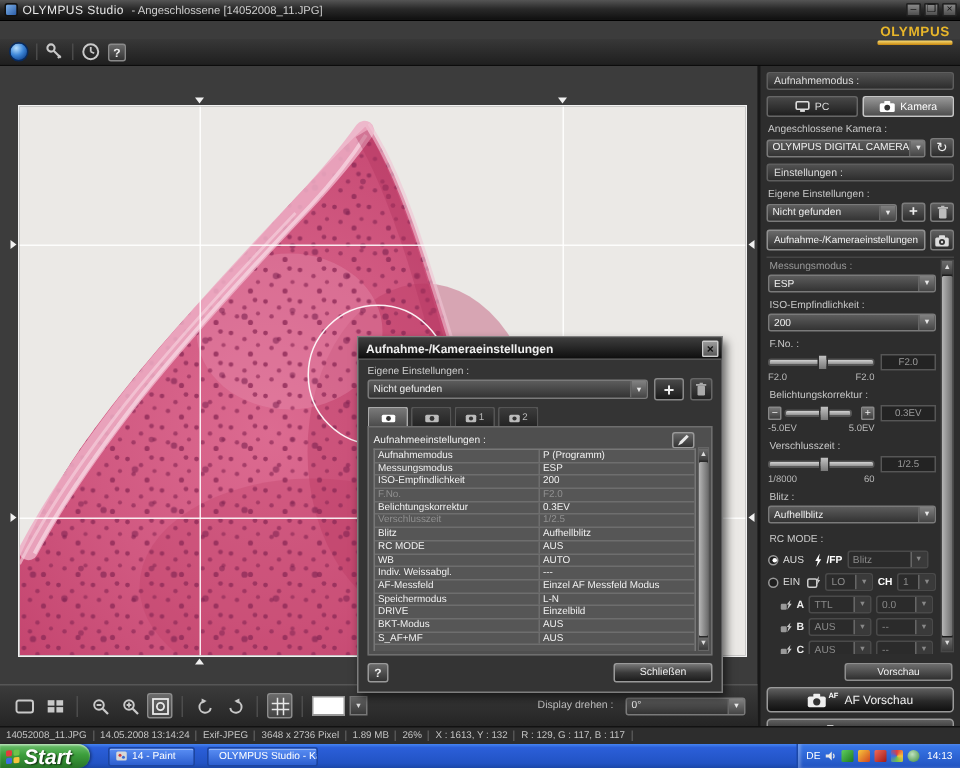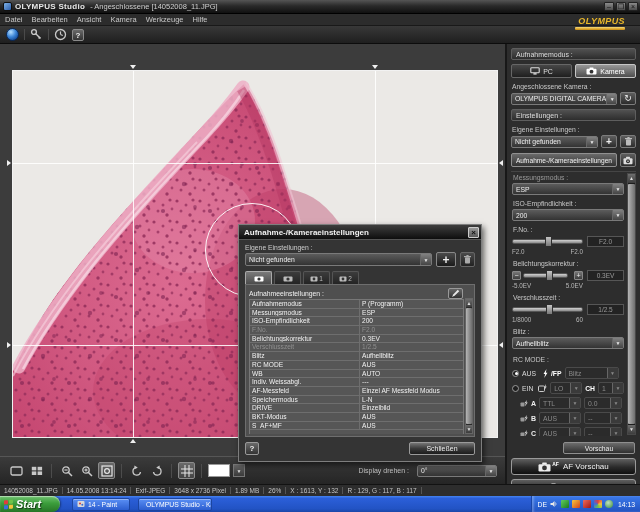--- a/index.html
+++ b/index.html
@@ -5,33 +5,33 @@
   * { margin:0; padding:0; box-sizing:border-box; }
   html,body { width:640px; height:512px; background:#000; }
   body { font-family:"Liberation Sans","DejaVu Sans",sans-serif; overflow:hidden; }
   #screen { position:relative; width:640px; height:512px; background:#3c3c3c; overflow:hidden; }
 
   
   .titlebar { position:absolute; left:0; top:0; width:640px; height:14px;
     background:linear-gradient(#555 0%,#2a2a2a 45%,#101010 100%); border-bottom:1px solid #000;
     display:flex; align-items:center; z-index:40; }
   .appicon { width:9px; height:9px; margin:0 3px 0 3px; background:linear-gradient(135deg,#7fb2e8,#2a5ca8); border:1px solid #111; border-radius:2px; }
-  .title-app { font-size:8px; font-weight:bold; color:#e8e8e8; letter-spacing:.3px; }
+  .title-app { font-size:8px; font-weight:normal; color:#e8e8e8; letter-spacing:.3px; }
   .title-doc { font-size:7.5px; color:#cfcfcf; margin-left:5px; }
   .winbtns { margin-left:auto; display:flex; gap:2px; margin-right:2px; }
   .wbtn { width:10px; height:9px; background:linear-gradient(#8a8a8a,#4e4e4e); border:1px solid #222;
     color:#111; font-size:7px; line-height:7px; text-align:center; border-radius:1px; }
   .watermark { position:absolute; left:283px; top:1px; width:190px; text-align:center; z-index:60;
     font-size:13px; font-weight:bold; color:#fff; text-shadow:0 1px 2px rgba(0,0,0,.8); pointer-events:none; }
 
   
   .menubar { position:absolute; left:0; top:14px; width:640px; height:12px; background:#2c2c2c;
     border-bottom:1px solid #191919; display:flex; align-items:center; gap:9px; padding-left:5px; z-index:39;}
   .mitem { font-size:7.5px; color:#c8c8c8; }
-  .brand { position:absolute; right:15px; top:16px; z-index:41; text-align:right;font-style:italic; }
+  .brand { position:absolute; right:5px; top:16px; z-index:41; text-align:center; }
   .brand-name { font-size:9px; font-weight:bold; color:#e8b62a; letter-spacing:.4px; }
   .brand-bar { height:3px; width:50px; margin-top:1px; background:linear-gradient(#f8dc77,#c7860c); border-radius:1px; }
 
   
   .toolbar { position:absolute; left:0; top:26px; width:640px; height:18px;
     background:linear-gradient(#383838,#1f1f1f); border-bottom:1px solid #0c0c0c;
     display:flex; align-items:center; padding-left:6px; gap:5px; z-index:38; }
   .globe { width:13px; height:13px; border-radius:50%;
     background:radial-gradient(circle at 35% 28%, #b8e0ff, #3d86d8 45%, #0b3b86 90%); border:1px solid #082a5e; }
   .tsep { width:1px; height:11px; background:#4a4a4a; }
@@ -157,21 +157,21 @@
   .dlg-help { width:14px; height:13px; background:linear-gradient(#6a6a6a,#333); border:1px solid #999; border-radius:2px;
     color:#eee; font-size:8px; font-weight:bold; text-align:center; line-height:12px; }
   .dlg-closebtn { margin-left:auto; width:66px; height:13px; background:linear-gradient(#757575 0%,#3a3a3a 50%,#1c1c1c 100%);
     border:1px solid #9a9a9a; border-radius:2px; color:#eee; font-size:7px; display:flex; align-items:center; justify-content:center; }
 
   
   .taskbar { position:absolute; left:0; top:496px; width:640px; height:16px;
     background:linear-gradient(#4584f2 0%,#2b5fd9 15%,#2253c4 80%,#1a47a8 100%); display:flex; align-items:center; z-index:30; }
   .startbtn { width:60px; height:16px; border-radius:0 8px 8px 0; padding-left:4px;
     background:linear-gradient(#6fc26f 0%,#3c9e3c 45%,#277527 100%); box-shadow:inset 0 1px 1px rgba(255,255,255,.5),1px 0 2px rgba(0,0,0,.4);
-    display:flex; align-items:center; gap:3px; color:#fff; font-weight:bold; font-style:italic; font-size:11px;
+    display:flex; align-items:center; gap:3px; color:#fff; font-weight:bold; font-style:italic; font-size:14px;
     text-shadow:1px 1px 1px rgba(0,0,0,.6); }
   .flag { width:9px; height:9px; display:grid; grid-template-columns:4px 4px; grid-template-rows:4px 4px; gap:1px; transform:skewY(-6deg); }
   .flag i { border-radius:1px; }
   .task { height:13px; background:linear-gradient(#5a8ff5,#2c5ecf); border:1px solid #1c45a0; border-radius:2px;
     box-shadow:inset 0 1px 0 rgba(255,255,255,.35); display:flex; align-items:center; gap:3px; padding:0 4px;
     color:#fff; font-size:6.8px; white-space:nowrap; overflow:hidden; }
   .task1 { width:58px; margin-left:12px; }
   .task2 { width:74px; margin-left:8px; }
   .tray { margin-left:auto; height:16px; display:flex; align-items:center; gap:3px; padding:0 5px 0 6px;
     background:linear-gradient(#3a79ea,#2152c0); border-left:1px solid #1a47a8; box-shadow:inset 2px 0 2px rgba(255,255,255,.25); }
@@ -187,28 +187,20 @@
     <div class="appicon"></div>
     <span class="title-app">OLYMPUS Studio</span>
     <span class="title-doc">- Angeschlossene [14052008_11.JPG]</span>
     <div class="winbtns">
       <div class="wbtn">–</div>
       <div class="wbtn">❐</div>
       <div class="wbtn">×</div>
     </div>
   </div>
 
-  <div class="menubar">
-      <span class="mitem">Datei</span>
-      <span class="mitem">Bearbeiten</span>
-      <span class="mitem">Ansicht</span>
-      <span class="mitem">Kamera</span>
-      <span class="mitem">Werkzeuge</span>
-      <span class="mitem">Hilfe</span>
-    </div>
 
   <div class="brand">
     <div class="brand-name">OLYMPUS</div>
     <div class="brand-bar"></div>
   </div>
 
   <div class="toolbar">
     <div class="globe"></div>
     <div class="tsep"></div>
     <svg width="13" height="13" viewBox="0 0 13 13">

